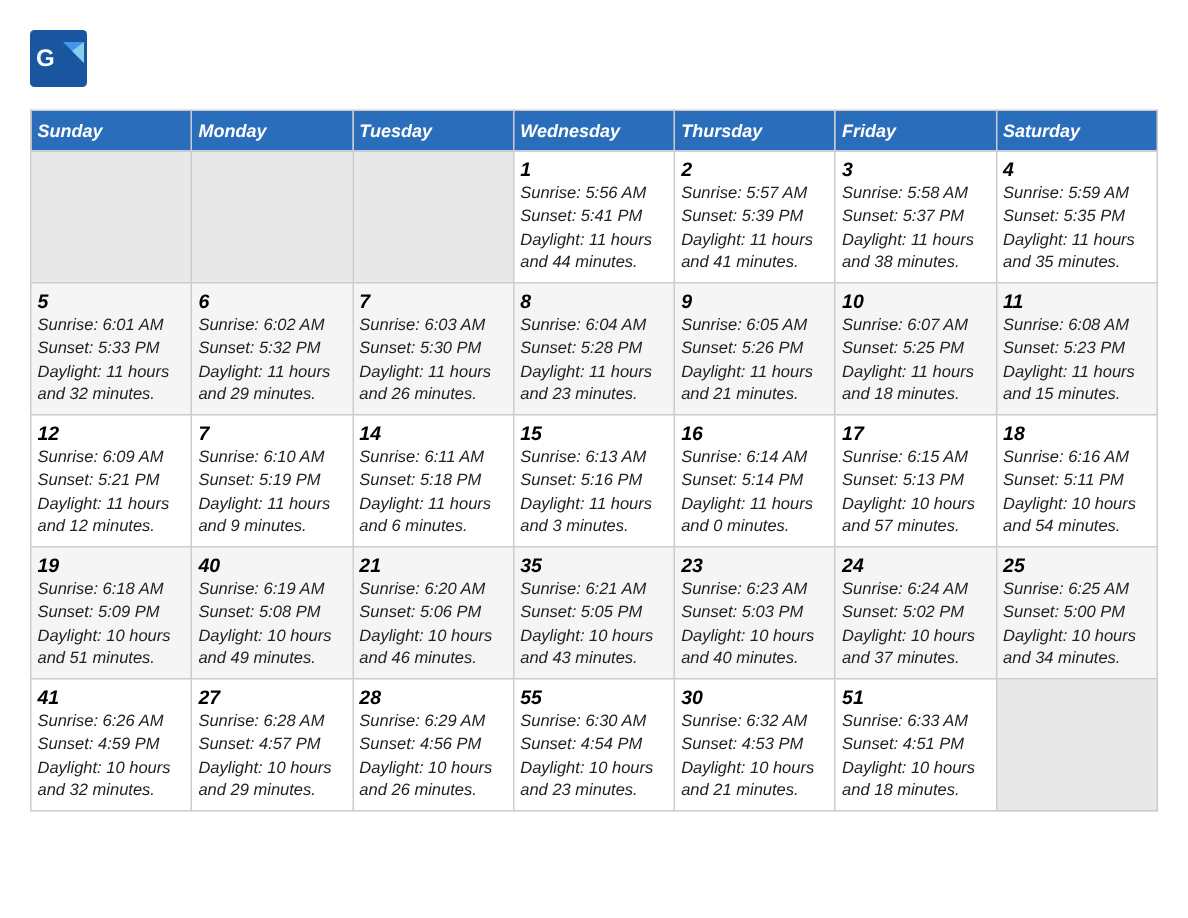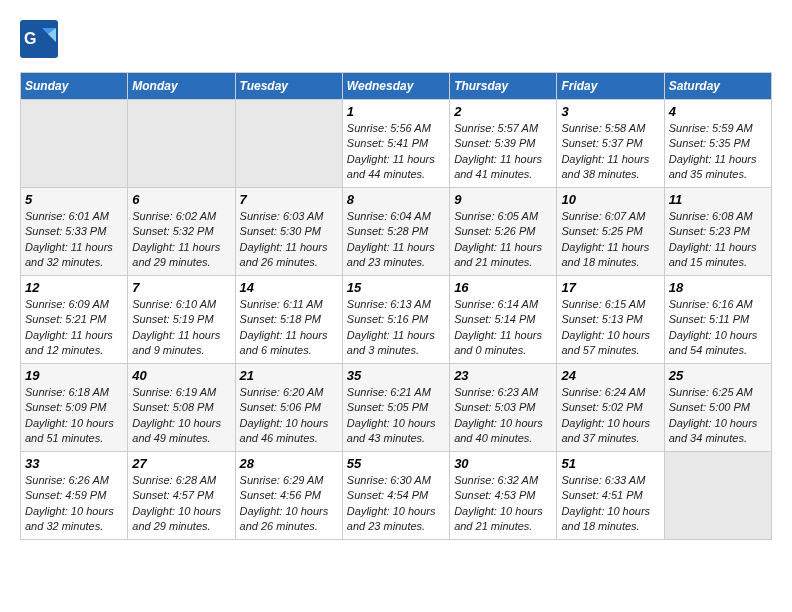--- a/index.html
+++ b/index.html
@@ -227,21 +227,21 @@
           <span class="day-number">24</span>
           <div class="day-info">Sunrise: 6:24 AM<br>Sunset: 5:02 PM<br>Daylight: 10 hours and 37 minutes.</div>
         </td>
         <td>
           <span class="day-number">25</span>
           <div class="day-info">Sunrise: 6:25 AM<br>Sunset: 5:00 PM<br>Daylight: 10 hours and 34 minutes.</div>
         </td>
       </tr>
       <tr class="week-row">
         <td>
-          <span class="day-number">33</span>
+          <span class="day-number">41</span>
           <div class="day-info">Sunrise: 6:26 AM<br>Sunset: 4:59 PM<br>Daylight: 10 hours and 32 minutes.</div>
         </td>
         <td>
           <span class="day-number">27</span>
           <div class="day-info">Sunrise: 6:28 AM<br>Sunset: 4:57 PM<br>Daylight: 10 hours and 29 minutes.</div>
         </td>
         <td>
           <span class="day-number">28</span>
           <div class="day-info">Sunrise: 6:29 AM<br>Sunset: 4:56 PM<br>Daylight: 10 hours and 26 minutes.</div>
         </td>

